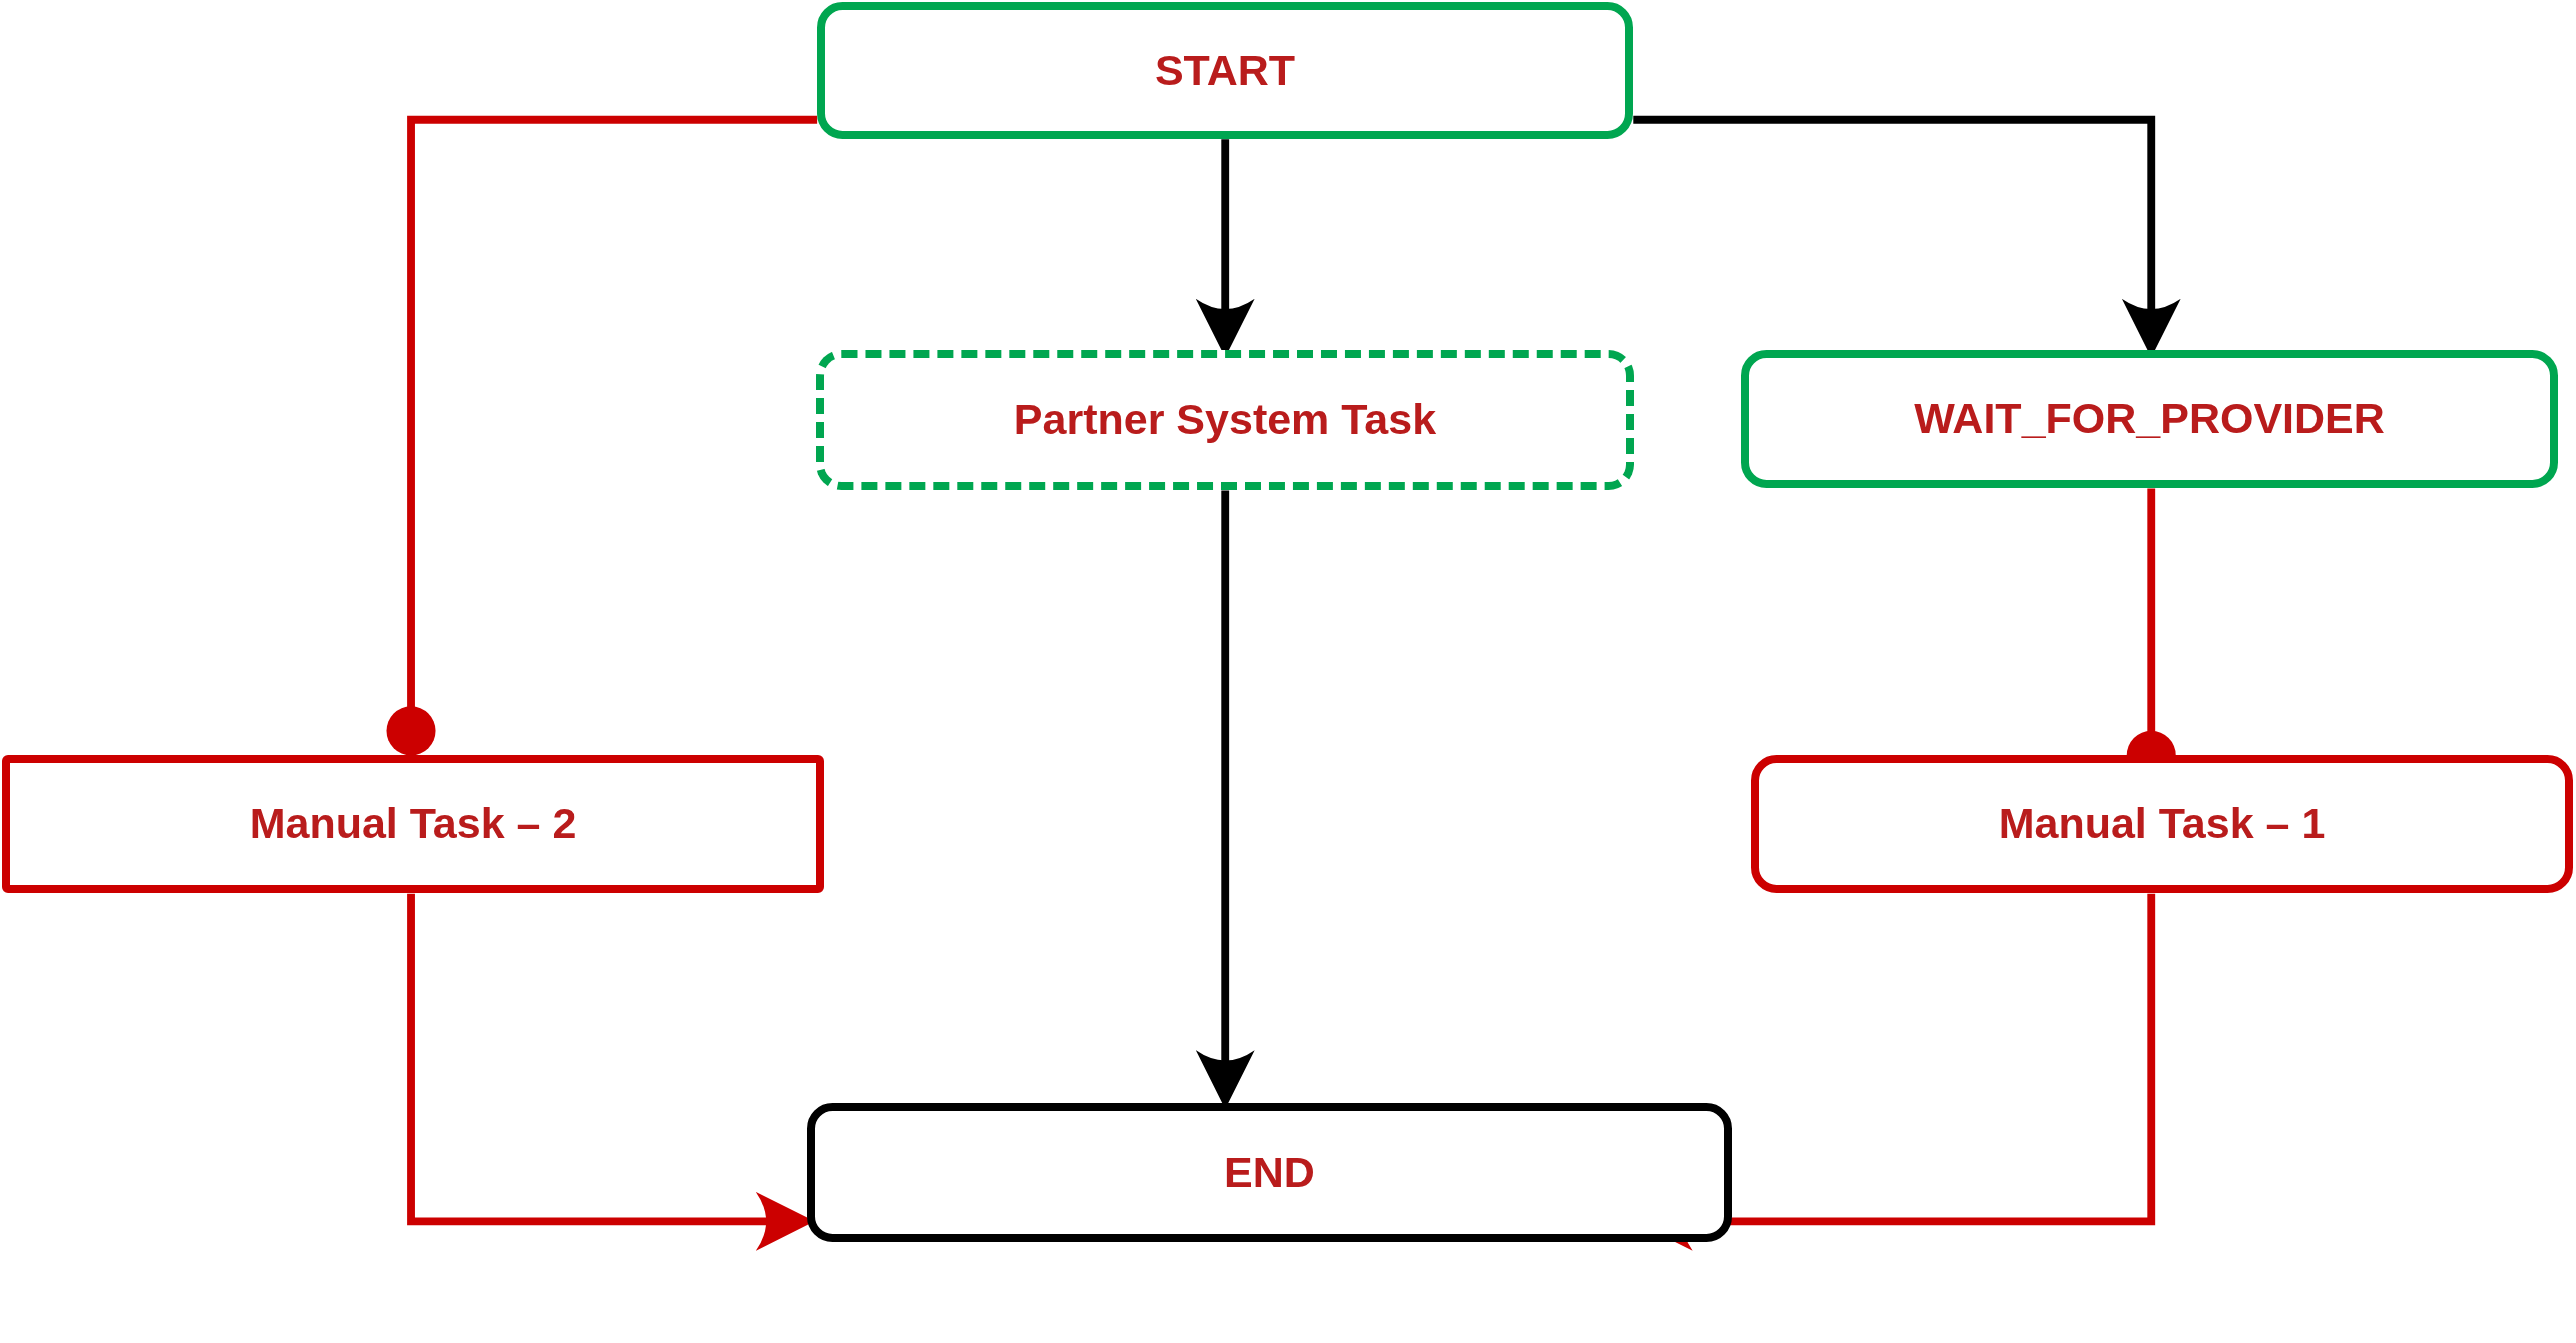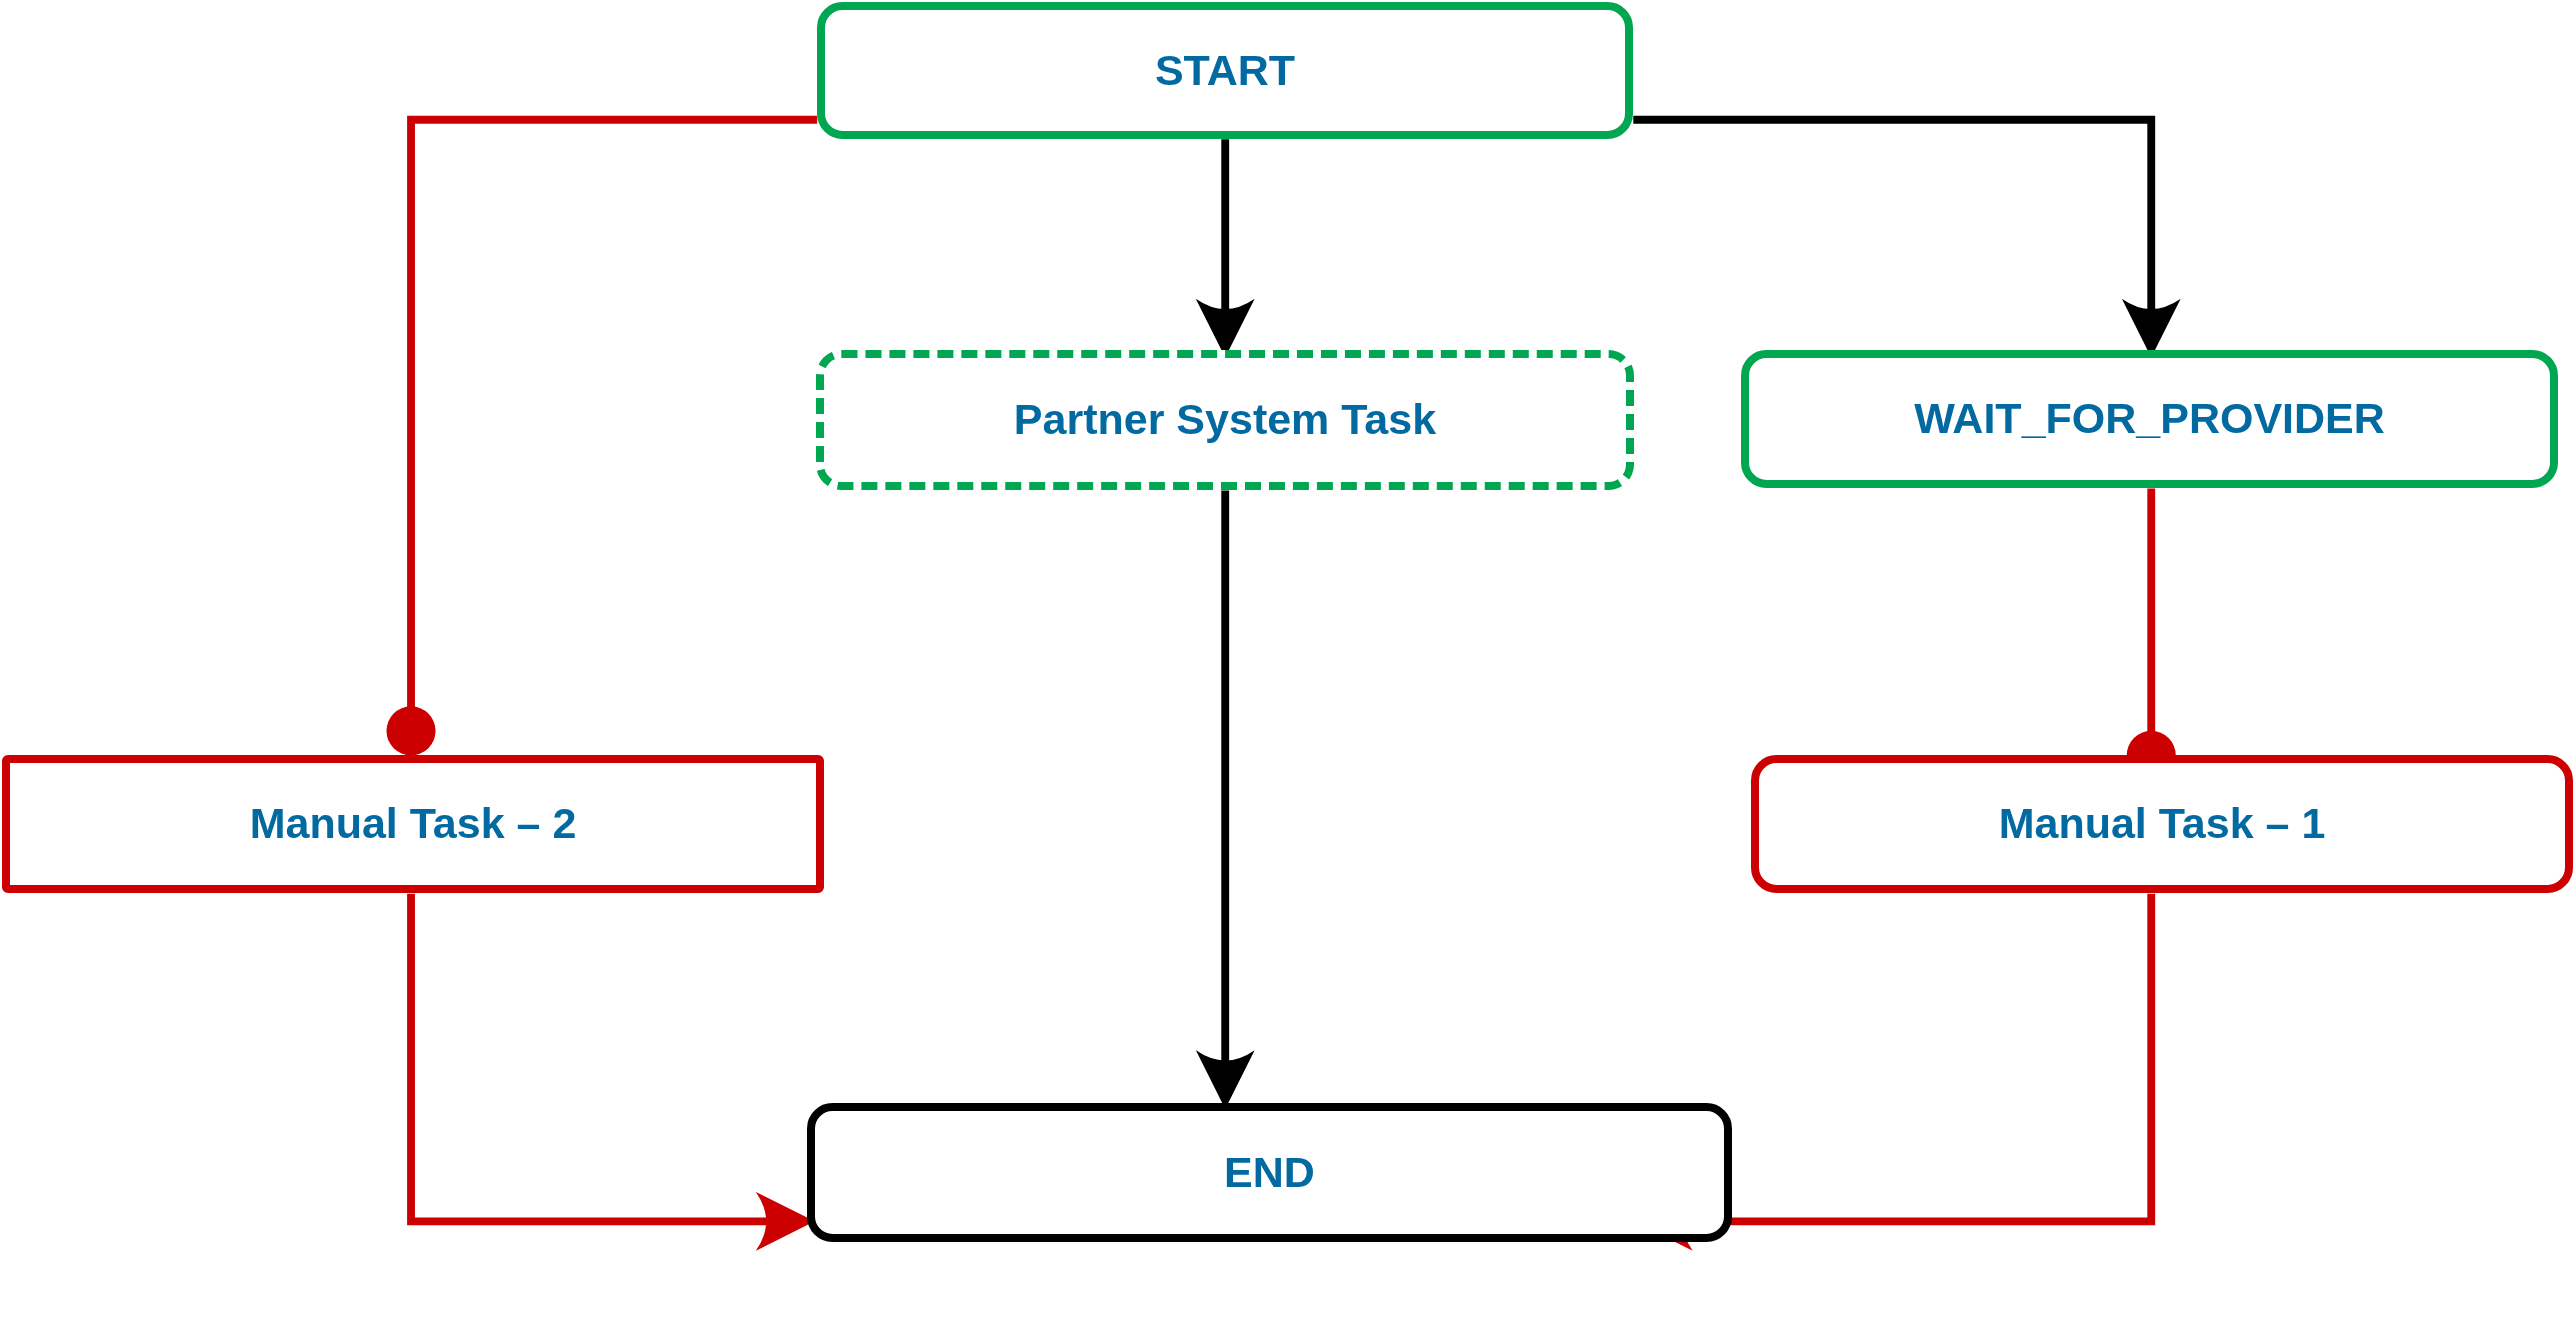--- a/index.html
+++ b/index.html
@@ -19,21 +19,21 @@
     position: absolute;
     box-sizing: border-box;
     display: flex;
     align-items: center;
     justify-content: center;
     background: #ffffff;
     z-index: 5;
   }
   .node-label {
     font-weight: bold;
-    color: #0369a1;
+    color: #b91c1c;
     text-align: center;
     line-height: 1.1;
     white-space: nowrap;
   }
 
   
   #node-start {
     left: 817px;
     top: 2px;
     width: 816px;

